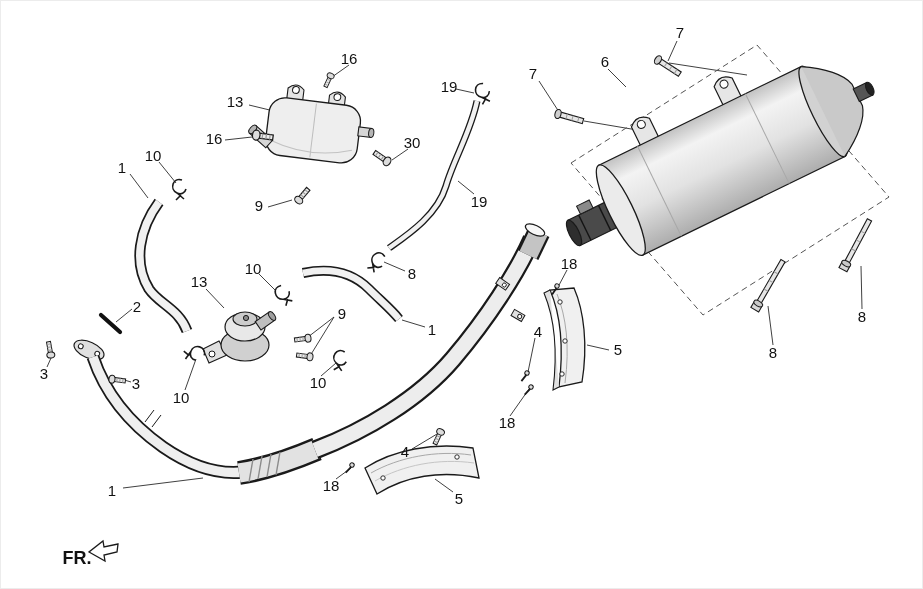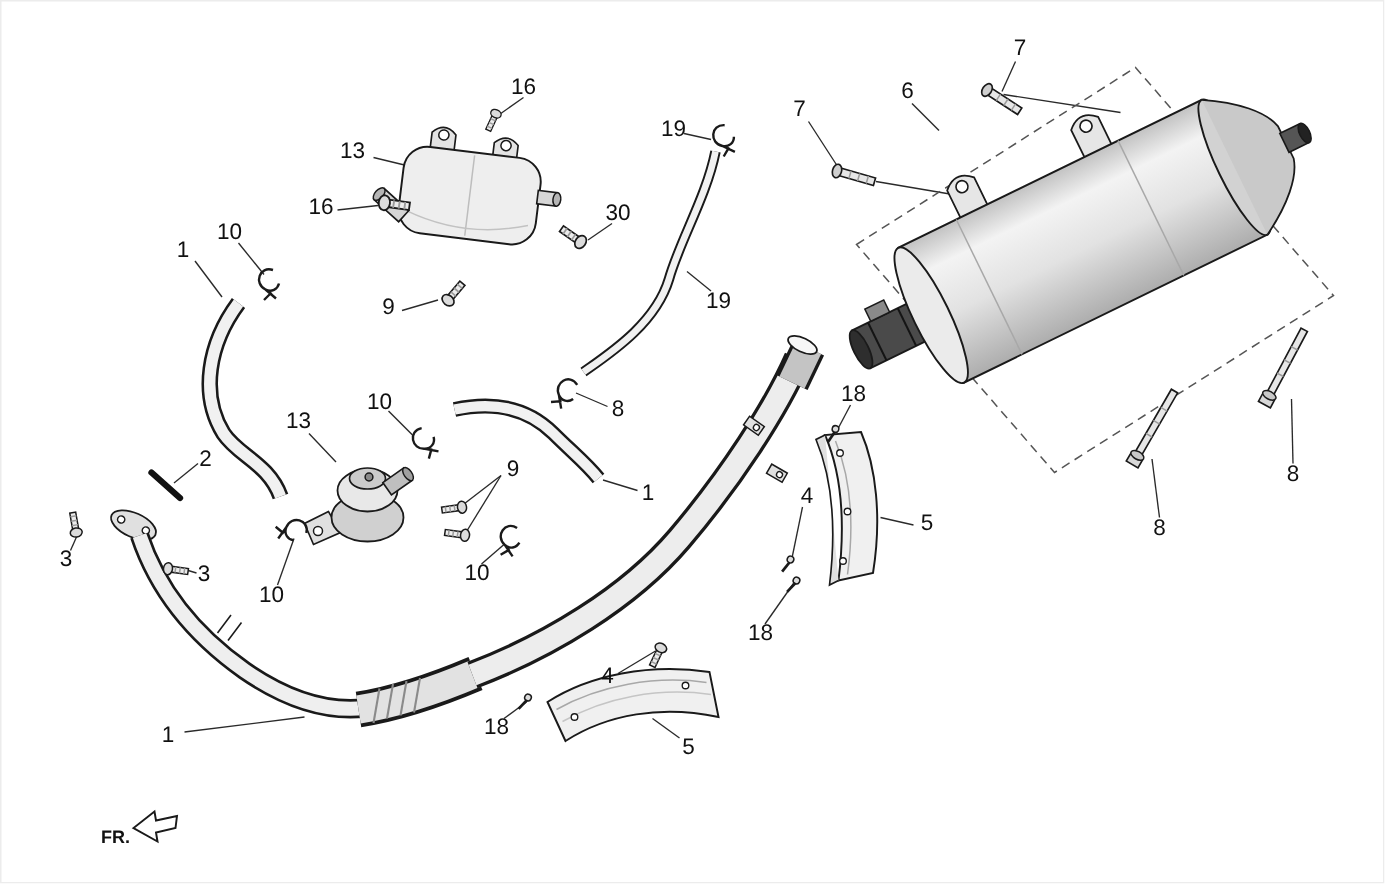--- a/index.html
+++ b/index.html
@@ -14,21 +14,21 @@
   }
   .diagram-svg{position:absolute;left:0;top:0;}
   .lbl{
     position:absolute;
     transform:translate(-50%,-50%);
     font-size:15px;
     color:#111;
     white-space:nowrap;
     user-select:none;
   }
-  .fr-lbl{font-size:12px;font-weight:bold;}
+  .fr-lbl{font-size:18px;font-weight:bold;}
 </style>
 </head>
 <body>
 
 <div class="canvas">
 
 <svg class="diagram-svg" width="923" height="589" viewBox="0 0 923 589">
   <defs>
     <linearGradient id="cyl" x1="0" y1="0" x2="0" y2="1">
       <stop offset="0" stop-color="#c2c2c2"></stop>

